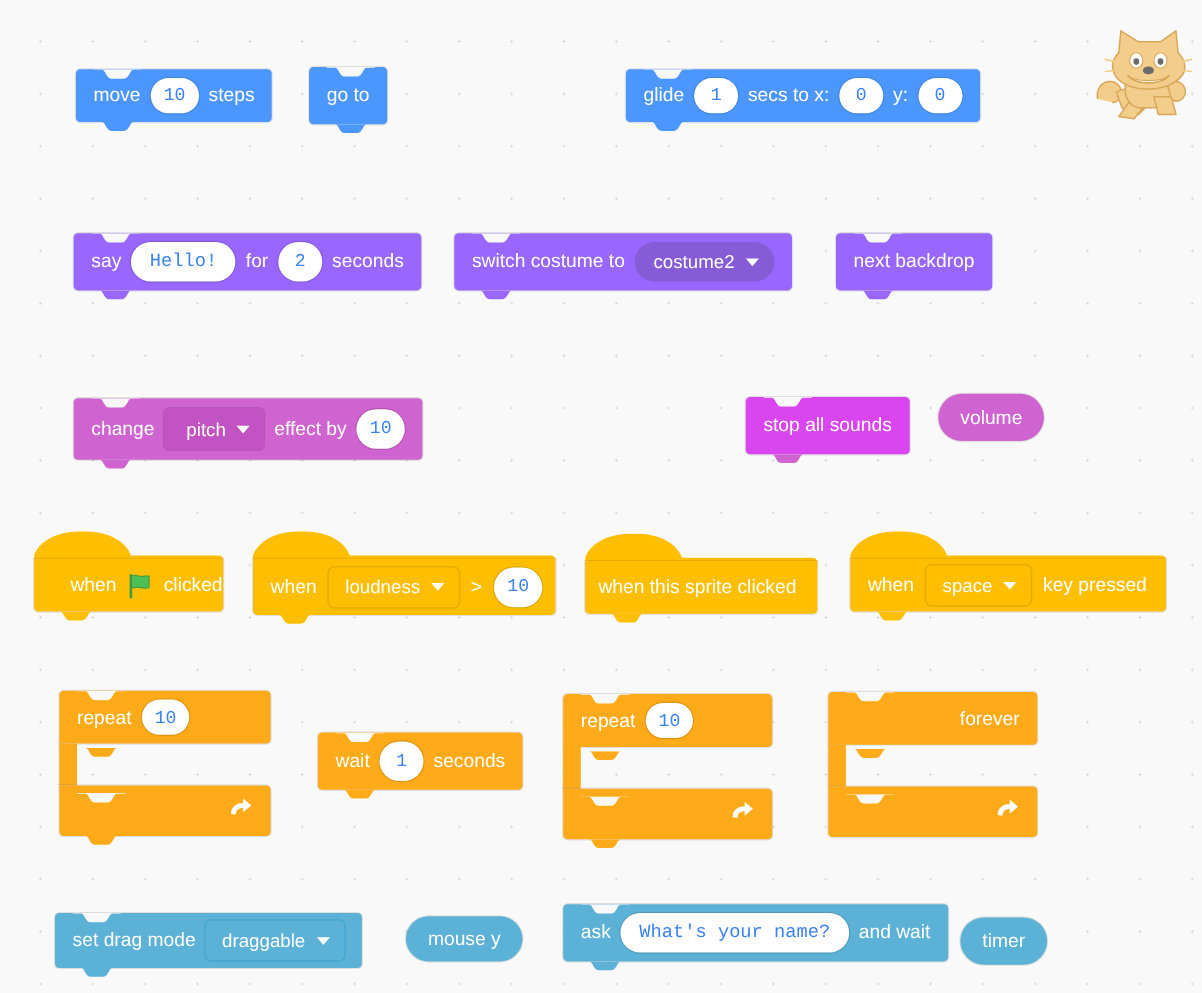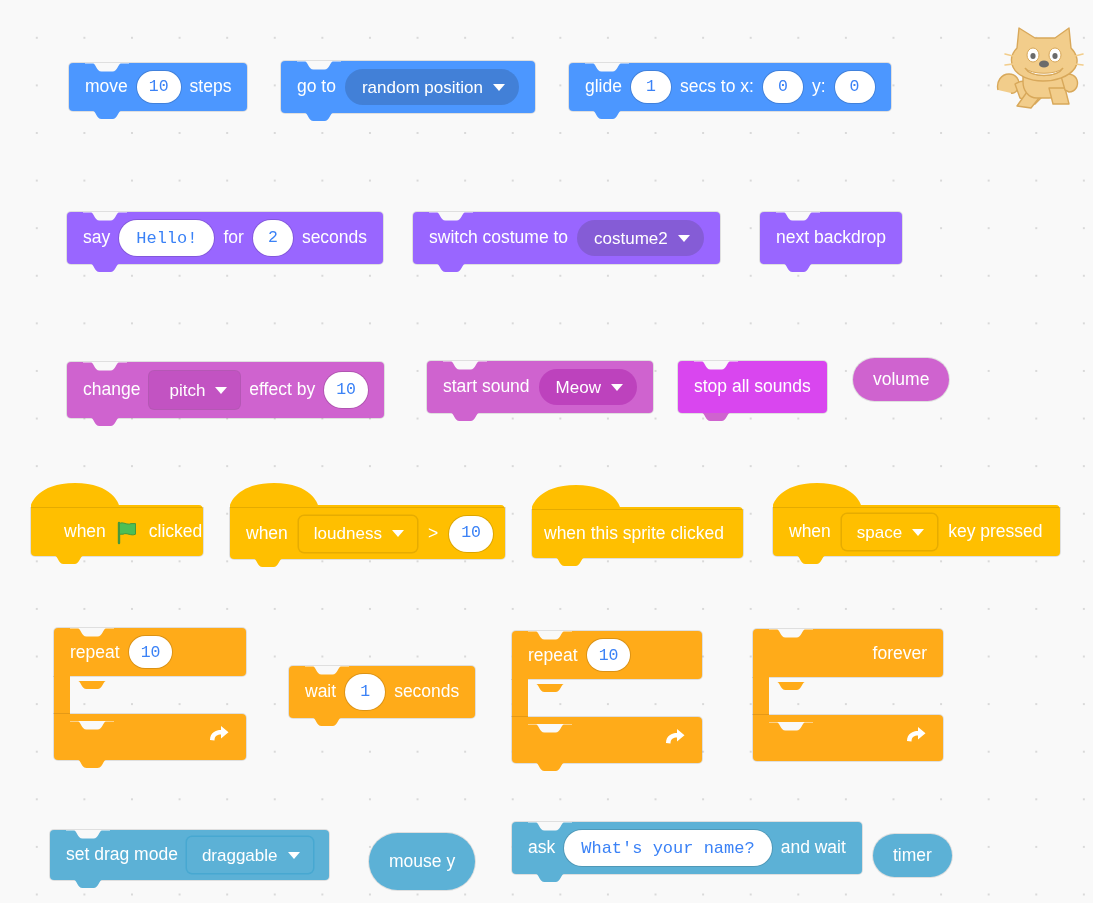--- a/index.html
+++ b/index.html
@@ -126,24 +126,20 @@
           <svg width="44" height="9" viewBox="0 0 44 9">
             <path d="M0 0 H44 V0.5 H36 C33.2 0.5 32.5 8.5 27.5 8.5 H16.5 C11.5 8.5 10.8 0.5 8 0.5 H0 Z" fill="#f9f9f9"></path>
           </svg>
         </span>
       <span class="notch-bot">
           <svg width="44" height="9" viewBox="0 0 44 9">
             <path d="M8 0 C10.8 0 11.5 8 16.5 8 H27.5 C32.5 8 33.2 0 36 0 Z" fill="#4c97ff"></path>
           </svg>
         </span>
       <span>go to</span>
-      <span class="dd-round" style="background:#4280d7;height:36px;">
-        <span>random position</span>
-        <i class="caret"></i>
-      </span>
     </div>
   </div>
 
   <div class="blk" style="left:569px;top:63px;">
     <div class="body stack" style="background:#4c97ff;">
       <span class="notch-top">
           <svg width="44" height="9" viewBox="0 0 44 9">
             <path d="M0 0 H44 V0.5 H36 C33.2 0.5 32.5 8.5 27.5 8.5 H16.5 C11.5 8.5 10.8 0.5 8 0.5 H0 Z" fill="#f9f9f9"></path>
           </svg>
         </span>
@@ -232,39 +228,20 @@
       <span>change</span>
       <span class="dd-rect" style="background:#c253c2;box-shadow:0 0 0 1px rgba(0,0,0,0.12);height:38px;padding-left:20px;">
         <span>pitch</span>
         <i class="caret"></i>
       </span>
       <span>effect by</span>
       <span class="oval" style="height:36px;">10</span>
     </div>
   </div>
 
-  <div class="blk" style="left:427px;top:361px;">
-    <div class="body stack" style="background:#cf63cf;height:52px;">
-      <span class="notch-top">
-          <svg width="44" height="9" viewBox="0 0 44 9">
-            <path d="M0 0 H44 V0.5 H36 C33.2 0.5 32.5 8.5 27.5 8.5 H16.5 C11.5 8.5 10.8 0.5 8 0.5 H0 Z" fill="#f9f9f9"></path>
-          </svg>
-        </span>
-      <span class="notch-bot">
-          <svg width="44" height="9" viewBox="0 0 44 9">
-            <path d="M8 0 C10.8 0 11.5 8 16.5 8 H27.5 C32.5 8 33.2 0 36 0 Z" fill="#cf63cf"></path>
-          </svg>
-        </span>
-      <span>start sound</span>
-      <span class="dd-round" style="background:#bd42bd;height:36px;">
-        <span>Meow</span>
-        <i class="caret"></i>
-      </span>
-    </div>
-  </div>
 
   <div class="blk" style="left:678px;top:361px;">
     <div class="body stack" style="background:#d946ef;height:52px;text-align:right;">
       <span class="notch-top">
           <svg width="44" height="9" viewBox="0 0 44 9">
             <path d="M0 0 H44 V0.5 H36 C33.2 0.5 32.5 8.5 27.5 8.5 H16.5 C11.5 8.5 10.8 0.5 8 0.5 H0 Z" fill="#f9f9f9"></path>
           </svg>
         </span>
       <span class="notch-bot">
           <svg width="44" height="9" viewBox="0 0 44 9">
@@ -488,21 +465,21 @@
         </span>
       <span>set drag mode</span>
       <span class="dd-rect" style="background:#5cb1d6;box-shadow:0 0 0 1.5px #47a8d1;height:36px;">
         <span>draggable</span>
         <i class="caret"></i>
       </span>
     </div>
   </div>
 
   <div class="blk" style="left:369px;top:833px;">
-    <div class="reporter" style="background:#5cb1d6;height:57px;">
+    <div class="reporter" style="background:#5cb1d6;height:41px;">
       <span>mouse y</span>
     </div>
   </div>
 
   <div class="blk" style="left:512px;top:822px;">
     <div class="body stack" style="background:#5cb1d6;height:52px;">
       <span class="notch-top">
           <svg width="44" height="9" viewBox="0 0 44 9">
             <path d="M0 0 H44 V0.5 H36 C33.2 0.5 32.5 8.5 27.5 8.5 H16.5 C11.5 8.5 10.8 0.5 8 0.5 H0 Z" fill="#f9f9f9"></path>
           </svg>

